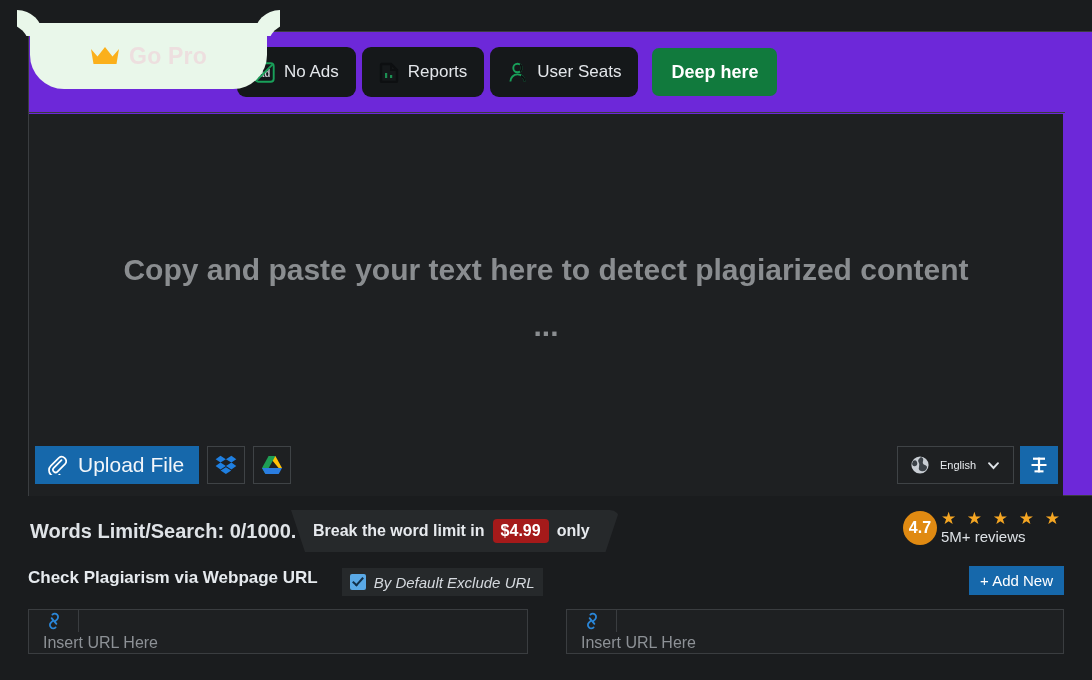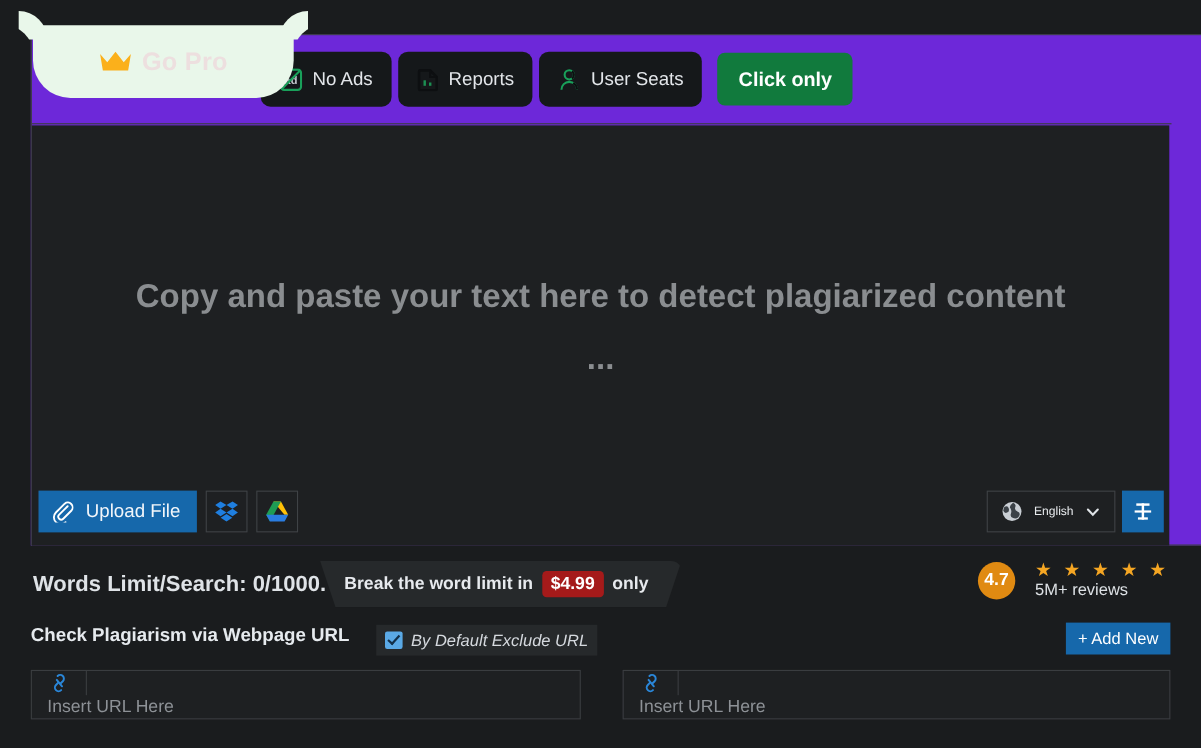--- a/index.html
+++ b/index.html
@@ -132,21 +132,21 @@
   }
   .upload-btn {
     display: flex;
     align-items: center;
     gap: 11px;
     height: 38px;
     padding: 0 15px 0 12px;
     background: #1668ab;
     border: none;
     color: #f2f6fa;
-    font-size: 17px;
+    font-size: 21px;
     font-family: "Liberation Sans", sans-serif;
     cursor: pointer;
   }
   .icon-sq {
     width: 38px; height: 38px;
     border: 1px solid #3f4346;
     background: #1e2022;
     display: flex;
     align-items: center;
     justify-content: center;
@@ -219,21 +219,21 @@
     border-radius: 4px;
     font-size: 16px;
     font-weight: 700;
   }
 
   .rating {
     position: absolute;
     right: 1px; top: 0px;
     display: flex;
     align-items: center;
-    gap: 18px;
+    gap: 4px;
   }
   .rating-circle {
     width: 34px; height: 34px;
     border-radius: 50%;
     background: #e08a12;
     color: #fff;
     font-size: 16px;
     font-weight: 700;
     display: flex;
     align-items: center;
@@ -365,21 +365,21 @@
     <div class="tab-pill">
       <svg width="21" height="21" viewBox="0 0 21 21">
         <circle cx="10.5" cy="6" r="4.2" fill="none" stroke="#19a05a" stroke-width="1.9"></circle>
         <path d="M3.4 19.5 a7.1 7.1 0 0 1 14.2 0" fill="none" stroke="#19a05a" stroke-width="1.9"></path>
         <path d="M13 2.6 a4.2 4.2 0 0 1 0 6.8" fill="none" stroke="#0d0f11" stroke-width="1.9"></path>
         <path d="M14 13.6 a7.1 7.1 0 0 1 3.6 5.9" fill="none" stroke="#0d0f11" stroke-width="1.9"></path>
       </svg>
       <span>User Seats</span>
     </div>
 
-    <button class="cta-btn">Click only</button>
+    <button class="cta-btn">Deep here</button>
   </div>
 
   <div class="editor">
     <div class="editor-placeholder">Copy and paste your text here to detect plagiarized content ...</div>
 
     <div class="tools-left">
       <button class="upload-btn">
         <svg width="20" height="20" viewBox="0 0 20 20">
           <path d="M14.5 5.2 L6.8 12.9 a2.6 2.6 0 0 0 3.7 3.7 l7.5 -7.5 a4.4 4.4 0 0 0 -6.2 -6.2 L3.8 10.9 a6.2 6.2 0 0 0 8.8 8.8" fill="none" stroke="#ffffff" stroke-width="1.7" stroke-linecap="round"></path>
         </svg>

